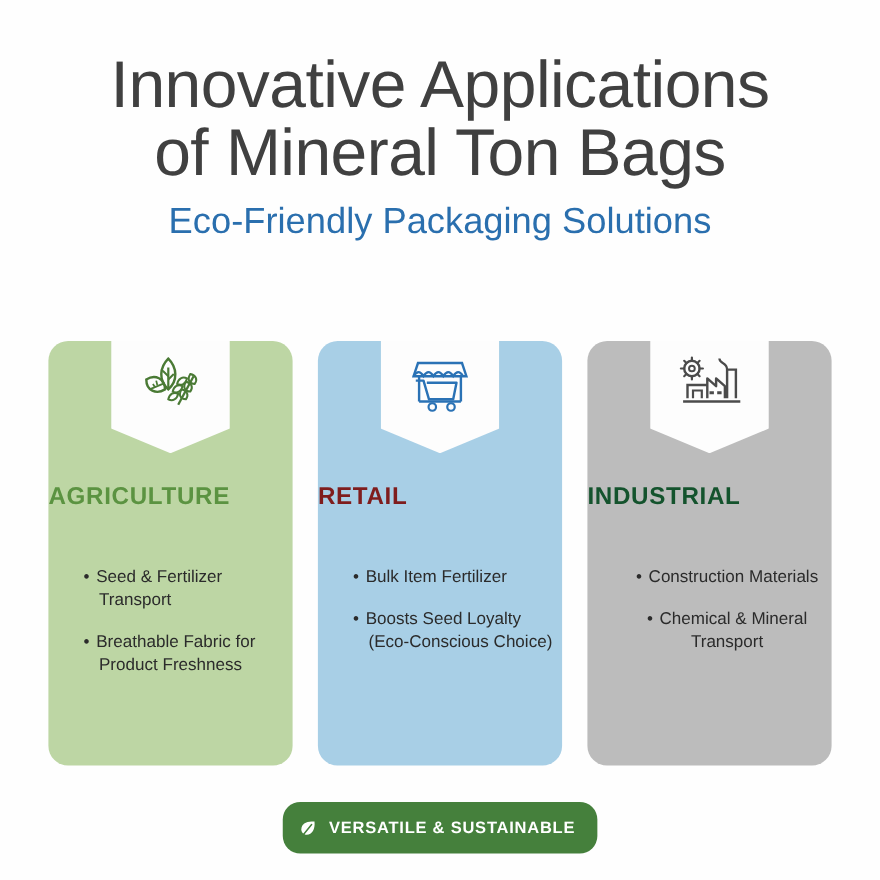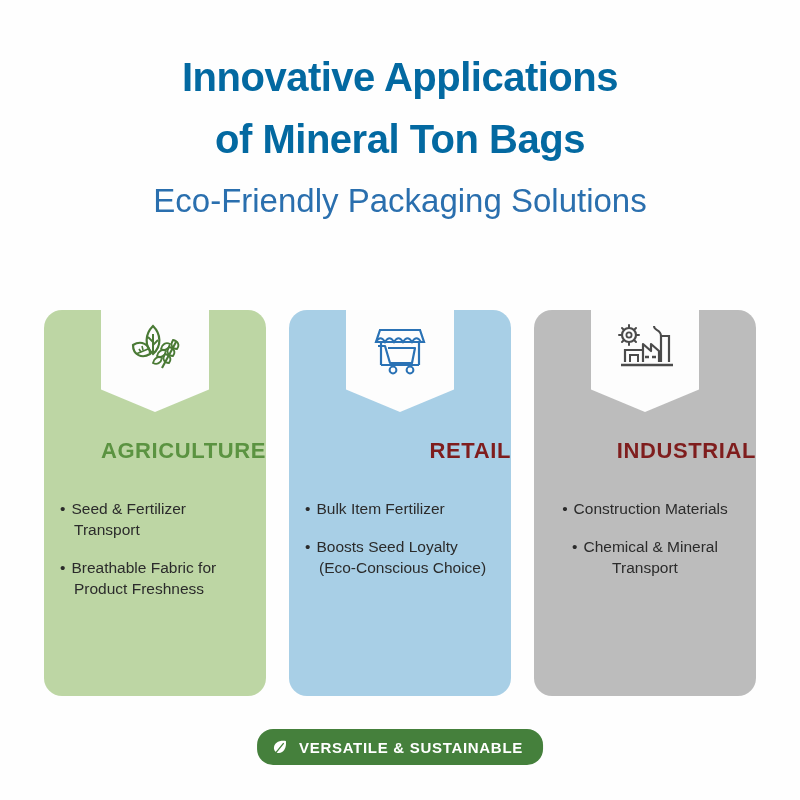--- a/index.html
+++ b/index.html
@@ -24,24 +24,24 @@
   
   .header {
     position: absolute;
     top: 46px;
     left: 0;
     width: 800px;
     text-align: center;
   }
   .title {
     margin: 0;
-    font-size: 40px;
+    font-size: 60px;
     line-height: 62px;
-    font-weight: bold;
-    color: #0369a1;
+    font-weight: normal;
+    color: #404040;
     letter-spacing: -0.5px;
   }
   .title-line {
     display: block;
   }
   .subtitle {
     margin: 16px 0 0 0;
     font-size: 33px;
     line-height: 30px;
     font-weight: normal;
@@ -89,37 +89,37 @@
     width: 64px;
     height: 60px;
     display: block;
   }
 
   .card-title {
     position: absolute;
     top: 128px;
     left: 0;
     width: 100%;
-    text-align: right;
+    text-align: left;
     font-size: 22px;
     font-weight: bold;
     letter-spacing: 0.6px;
     margin: 0;
   }
   .title-agriculture { color: #5b9341; }
   .title-retail      { color: #7f1d1d; }
-  .title-industrial  { color: #7f1d1d; }
+  .title-industrial  { color: #14532d; }
 
   .bullets {
     position: absolute;
     top: 188px;
     left: 0;
     width: 100%;
     padding: 0 16px;
-    margin: 0;
+    margin: 16px;
     box-sizing: border-box;
     list-style: none;
   }
   .bullet {
     font-size: 15.5px;
     line-height: 21px;
     color: #2b2b2b;
     margin-bottom: 17px;
     padding-left: 14px;
     text-indent: -14px;
@@ -136,21 +136,21 @@
     padding-left: 0;
     text-indent: 0;
   }
 
   
   .badge {
     position: absolute;
     left: 50%;
     transform: translateX(-50%);
     top: 729px;
-    height: 36px;
+    height: 47px;
     padding: 0 20px 0 14px;
     background: #45803c;
     border-radius: 16px;
     display: flex;
     align-items: center;
     gap: 10px;
   }
   .badge-icon {
     width: 18px;
     height: 18px;

